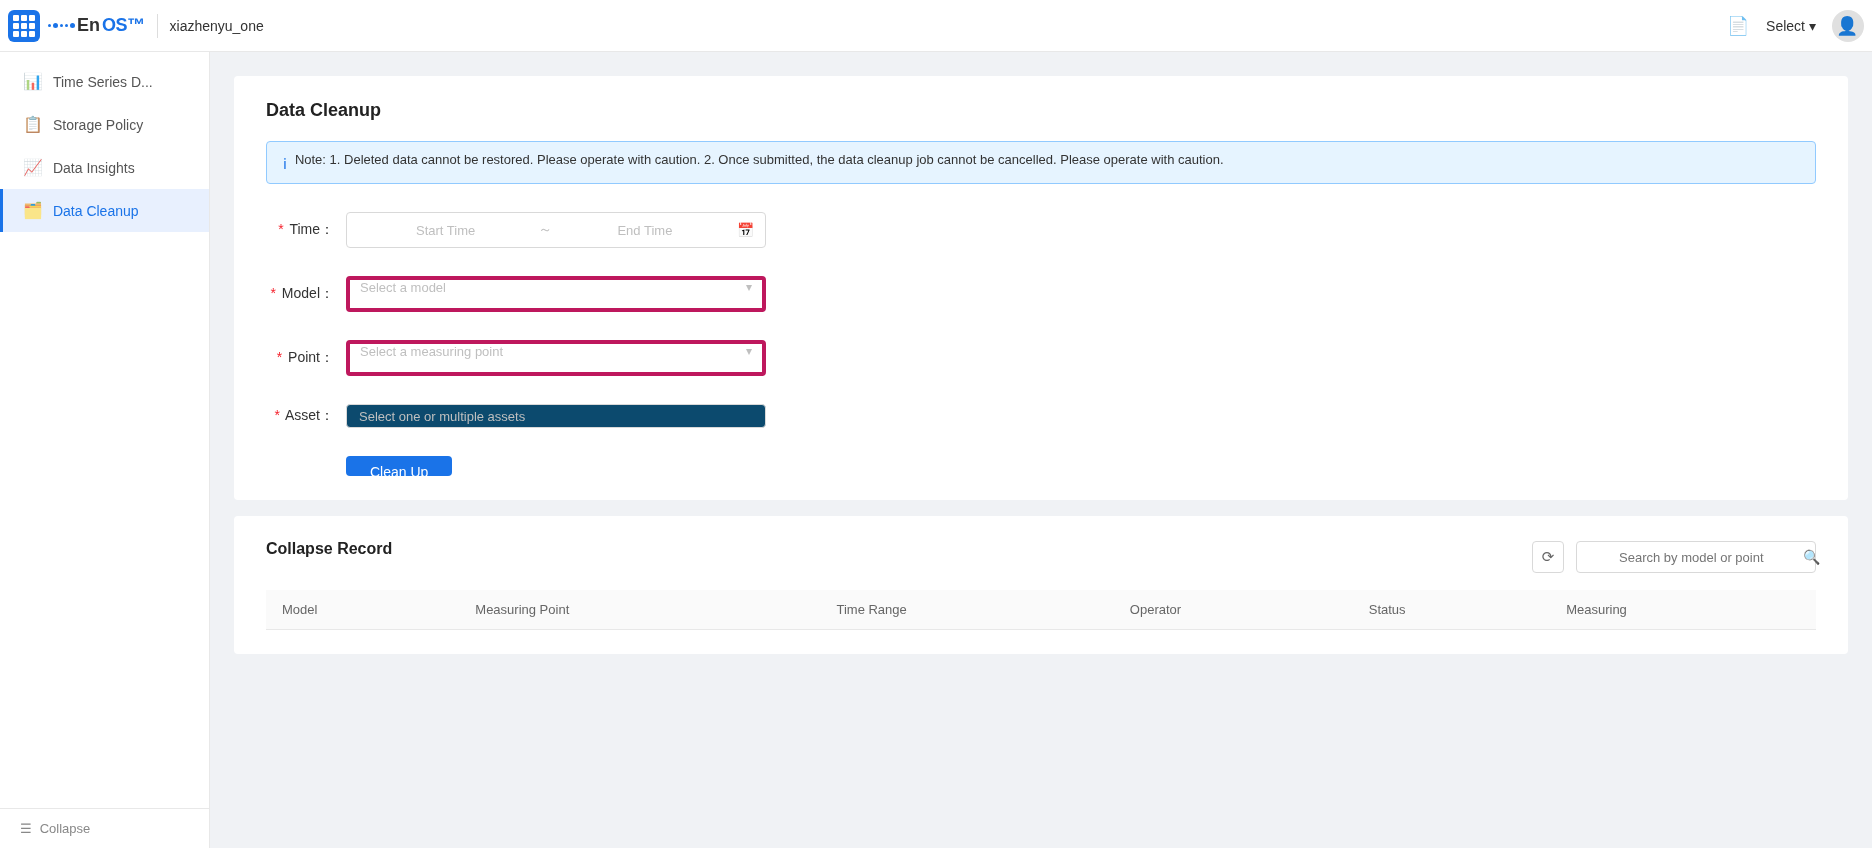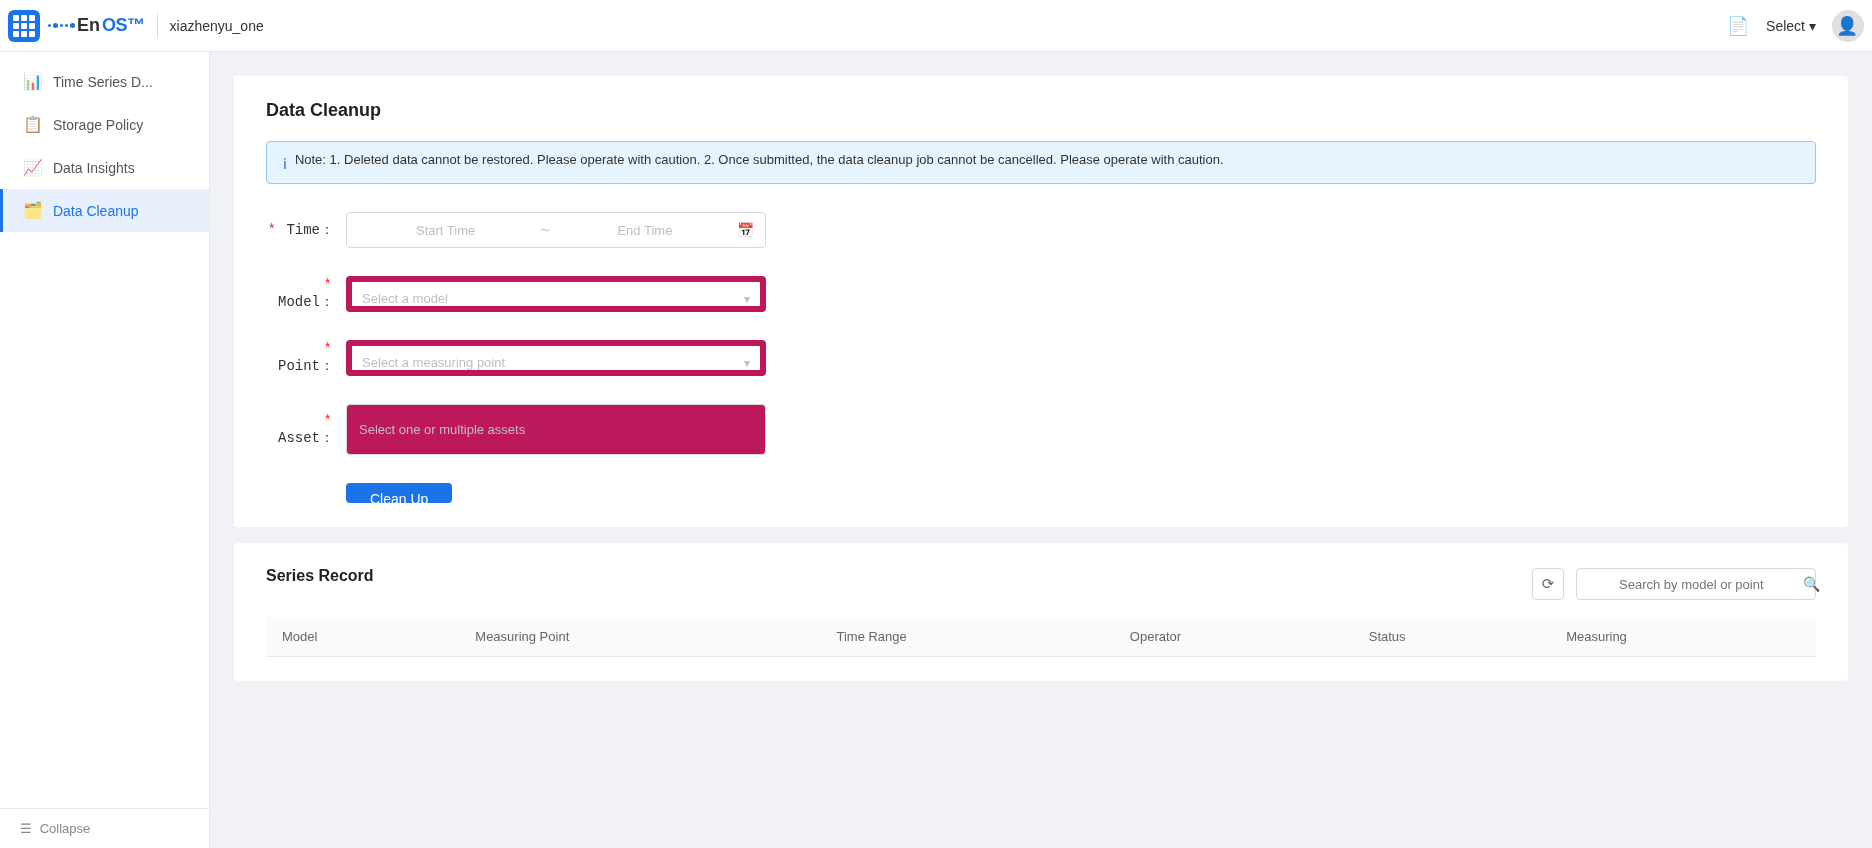--- a/index.html
+++ b/index.html
@@ -154,21 +154,20 @@
       align-items: center;
       margin-bottom: 28px;
     }
     .form-label {
       width: 80px;
       text-align: right;
       padding-right: 12px;
       color: #333;
       font-size: 14px;
       flex-shrink: 0;
-      font-family: Liberation Mono, monospace;
     }
     .required-star { color: #f5222d; margin-right: 2px; }
     .form-control {
       width: 420px;
     }
 
     
     .time-range {
       display: flex;
       align-items: center;
@@ -181,40 +180,40 @@
       width: 420px;
     }
     .time-placeholder { color: #bfbfbf; font-size: 13px; flex: 1; text-align: center; }
     .time-sep { color: #bfbfbf; }
     .time-cal-icon { color: #bfbfbf; font-size: 14px; }
 
     
     .select-input {
       width: 420px;
       height: 36px;
-      border: 6px solid #be185d;
+      border: 4px solid #be185d;
       border-radius: 4px;
       background: #fff;
       padding: 0 10px;
       display: flex;
-      align-items: flex-end;
+      align-items: flex-start;
       justify-content: space-between;
       cursor: pointer;
       color: #bfbfbf;
       font-size: 13px;
     }
     .select-arrow { color: #bfbfbf; font-size: 12px; }
 
     
     .asset-input {
       width: 420px;
-      height: 51px;
+      height: 24px;
       border: 1px solid #d9d9d9;
       border-radius: 4px;
-      background: #be185d;
+      background: #0c4a6e;
       padding: 0 12px;
       display: flex;
       align-items: center;
       color: #bfbfbf;
       font-size: 13px;
       cursor: pointer;
     }
 
     
     .btn-primary {
@@ -424,21 +423,21 @@
         </div>
       </div>
 
       <div class="form-row" style="margin-left: 80px; margin-bottom: 0;">
         <button class="btn-primary">Clean Up</button>
       </div>
     </div>
 
     <div class="card">
       <div class="record-header">
-        <div class="section-title">Series Record</div>
+        <div class="section-title">Collapse Record</div>
         <div class="record-actions">
           <button class="refresh-btn">
             <span>⟳</span>
           </button>
           <div class="search-box">
             <input class="search-input-field" type="text" placeholder="Search by model or point" style="">
             <span class="search-icon">🔍</span>
           </div>
         </div>
       </div>

